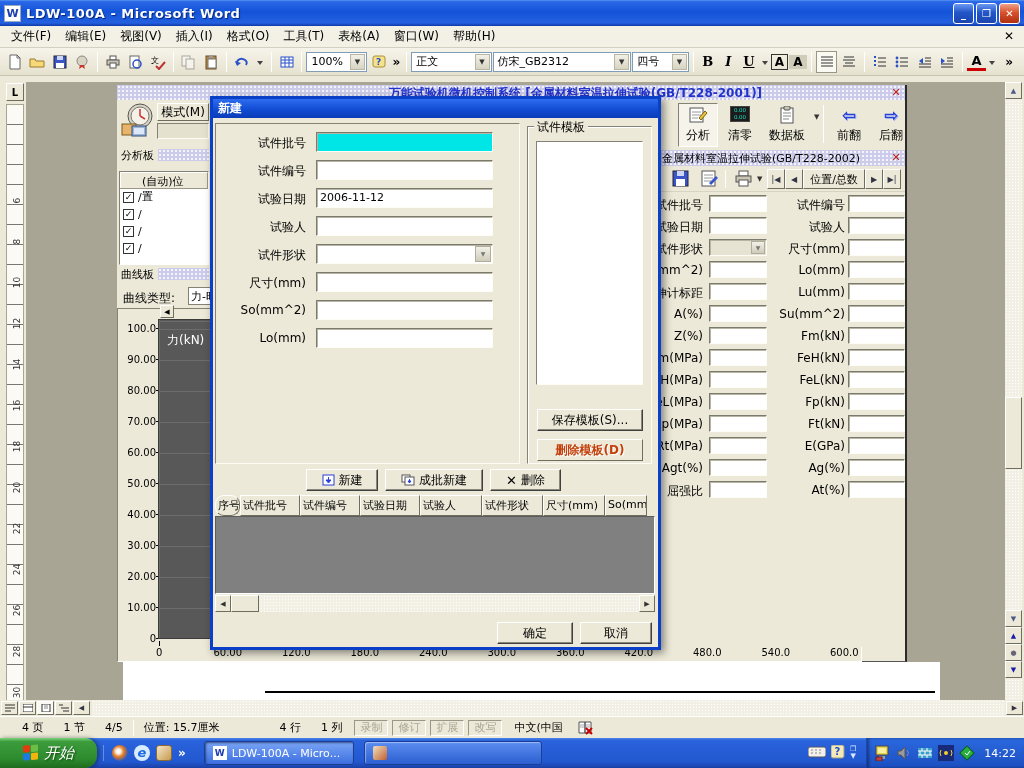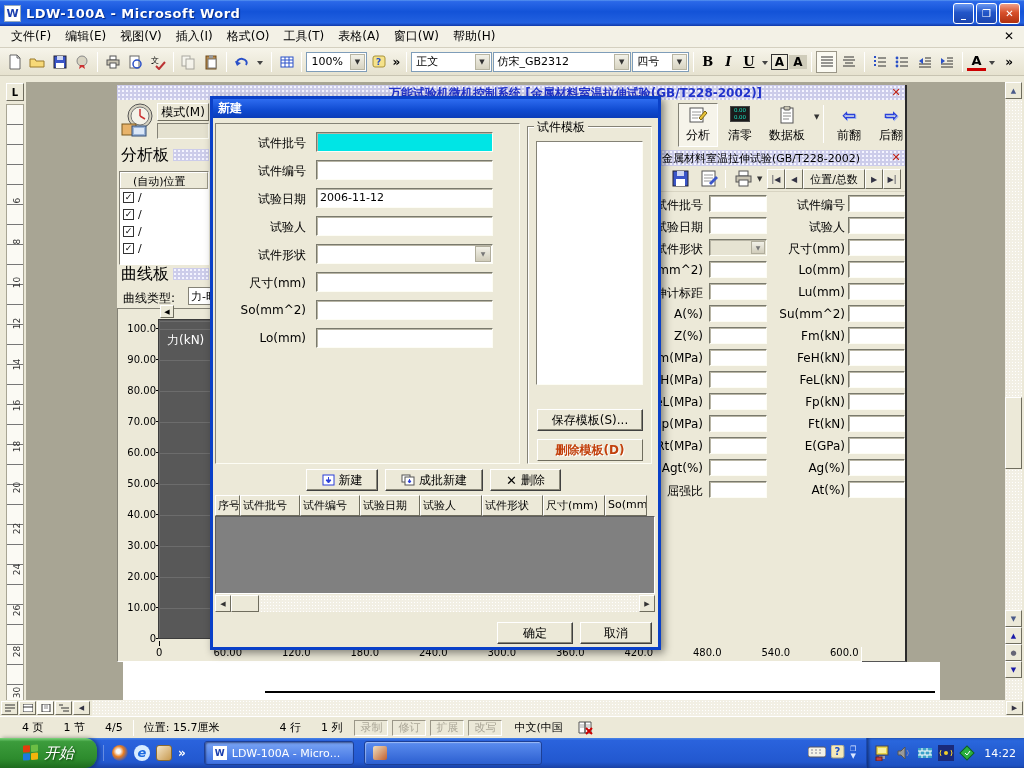--- a/index.html
+++ b/index.html
@@ -60,25 +60,25 @@
   .langzone{display:flex;align-items:center;gap:5px;padding-right:10px;}
   .traybox{height:30px;background:linear-gradient(180deg,#2b69e0,#1c4fc0);border-left:1px solid #1336908c;box-shadow:inset 2px 0 3px rgba(0,0,20,.4);display:flex;align-items:center;gap:5px;padding:0 8px;color:#fff;}
   .trayicon{width:16px;height:16px;}
   
   .appwin{left:117px;top:85px;width:790px;height:577px;background:#ece9d8;border-right:2px solid #2a2a2a;border-bottom:1px solid #555;z-index:5;}
   .apptitle{left:0;top:0;width:788px;height:15px;display:flex;align-items:center;overflow:hidden;}
   .apptitletext{position:absolute;left:272px;top:0px;color:#2233cc;font-size:12px;white-space:nowrap;font-weight:bold;}
   .xbox{color:#c02010;font-weight:bold;font-size:11px;width:14px;height:13px;display:flex;align-items:center;justify-content:center;}
   .modebtn{left:40px;top:18px;width:52px;height:18px;font-size:12px;display:flex;align-items:center;justify-content:center;}
   .modesub{left:40px;top:38px;width:52px;height:16px;background:#e4e1cf;}
-  .secthdr{height:16px;display:flex;align-items:center;font-size:16px;}
+  .secthdr{height:16px;display:flex;align-items:center;font-size:11px;}
   .secthdr .pat{flex:1;height:12px;margin-left:4px;}
   .listbox{left:2px;top:86px;width:90px;height:94px;background:#fff;border:1px solid;border-color:#848276 #fff #fff #848276;}
   .lb-h{height:17px;background:#ece9d8;border-bottom:1px solid #9b9788;display:flex;}
-  .lb-h .c1{flex:1;border-right:1px solid #9b9788;padding:1px 12px;font-size:11px;border-top:1px solid #fff;border-left:1px solid #fff;}
+  .lb-h .c1{flex:1;border-right:1px solid #9b9788;padding:1px 21px;font-size:11px;border-top:1px solid #fff;border-left:1px solid #fff;}
   .lb-row{height:17px;display:flex;align-items:center;gap:4px;padding-left:3px;font-size:11px;}
   .ckbox{width:11px;height:11px;background:#fff;border:1px solid #333;font-size:9px;line-height:9px;text-align:center;}
   .cvcombo{left:71px;top:202px;width:45px;height:18px;background:#fff;border:1px solid #848276;font-size:11px;padding:1px 2px;overflow:hidden;white-space:nowrap;}
   
   .chartpanel{left:0;top:223px;width:745px;height:354px;background:#ece9d8;border:1px solid;border-color:#848276 #fff #fff #848276;}
   .plot{position:absolute;left:40px;top:10px;width:691px;height:320px;background:#585858;border:1px solid #3c3c3c;background-image:repeating-linear-gradient(180deg,#6c6c6c 0 1px,rgba(0,0,0,0) 1px 31px),repeating-linear-gradient(90deg,#6c6c6c 0 1px,rgba(0,0,0,0) 1px 68px);background-position:0 9px,0 0;}
   .fkn{position:absolute;left:8px;top:12px;color:#fff;font-size:12px;}
   .ylab{position:relative;height:31px;width:36px;text-align:right;font-size:10px;color:#000;line-height:31px;}
   .ylab:after{content:"";position:absolute;right:-4px;top:15px;width:4px;height:1px;background:#000;}
   .ybox{position:absolute;left:2px;top:4px;}
@@ -117,21 +117,21 @@
   .drow:nth-child(1) .dinp{background:#00e5e5;}
   .drow:nth-child(5) .dinp .combo-ar{display:flex;}
   .tplgroup{position:absolute;left:314px;top:8px;width:125px;height:338px;border:1px solid;border-color:#848276 #fdfdf5 #fdfdf5 #848276;box-shadow:inset 1px 1px 0 #fff;}
   .tpllbl{position:absolute;left:6px;top:-8px;background:#ece9d8;padding:0 3px;font-size:12px;}
   .tpllist{position:absolute;left:8px;top:14px;width:107px;height:244px;background:#fff;border:1px solid;border-color:#848276 #fdfdf5 #fdfdf5 #848276;}
   .dbtn{display:flex;align-items:center;justify-content:center;font-size:12px;gap:4px;}
   .disabled{color:#c2410c;text-shadow:1px 1px 0 #fff;font-weight:bold;}
   .dgrid{position:absolute;left:2px;top:377px;width:440px;}
   .dgrid-h{display:flex;height:21px;}
   .hc{background:#ece9d8;border:1px solid;border-color:#fff #6f6d5e #6f6d5e #fff;font-size:11px;padding:2px 2px;overflow:hidden;white-space:nowrap;}
-  .hc:nth-child(1){width:25px;} .hc:nth-child(2){width:60px;} .hc:nth-child(3){width:60px;}
+  .hc:nth-child(1){width:25px;border-radius:9px;} .hc:nth-child(2){width:60px;} .hc:nth-child(3){width:60px;}
   .hc:nth-child(4){width:60px;} .hc:nth-child(5){width:62px;} .hc:nth-child(6){width:61px;}
   .hc:nth-child(7){width:62px;} .hc:nth-child(8){width:42px;}
   .dgrid-body{height:78px;background:#808080;border:1px solid;border-color:#5c5c5c #fff #fff #5c5c5c;}
   .dhscroll{position:absolute;left:2px;top:477px;width:440px;height:17px;background:#f2efe4;background-image:radial-gradient(#fff 30%,rgba(0,0,0,0) 32%);background-size:3px 3px;display:flex;}
   .hbtn{width:16px;height:17px;display:flex;align-items:center;justify-content:center;font-size:7px;color:#333;}
 </style>
 </head>
 <body>
 
 <div id="screen">
@@ -382,21 +382,21 @@
           </svg>
         </div>
       <div class="viewbtn b3" style="font-size:7px;color:#334">◀</div>
       <div class="htrack"></div>
       <div class="viewbtn b3" style="font-size:7px;color:#334;margin-right:1px">▶</div>
     </div>
   </div>
 
   <div class="abs appwin">
     <div class="apptitle dots">
-      <div class="apptitletext">万能试验机微机控制系统 [金属材料室温拉伸试验(GB/T228-2002)]</div>
+      <div class="apptitletext">万能试验机微机控制系统 [金属材料室温拉伸试验(GB/T228-2001)]</div>
       <div class="xbox" style="position:absolute;right:2px;top:1px;">✕</div>
     </div>
 
     <div class="abs" style="left:3px;top:17px;width:36px;height:38px;">
       <svg width="36" height="38">
           <circle cx="20" cy="14" r="12" fill="#d8d4c2" stroke="#555"></circle>
           <circle cx="20" cy="14" r="9" fill="#f4f2e8" stroke="#777"></circle>
           <path d="M20 14L20 7M20 14l5 3" stroke="#c33" stroke-width="1.5"></path>
           <rect x="2" y="22" width="14" height="11" fill="#e8b36a" stroke="#7a5a20"></rect>
           <rect x="12" y="24" width="14" height="10" fill="#9bb4d8" stroke="#334f77"></rect>

